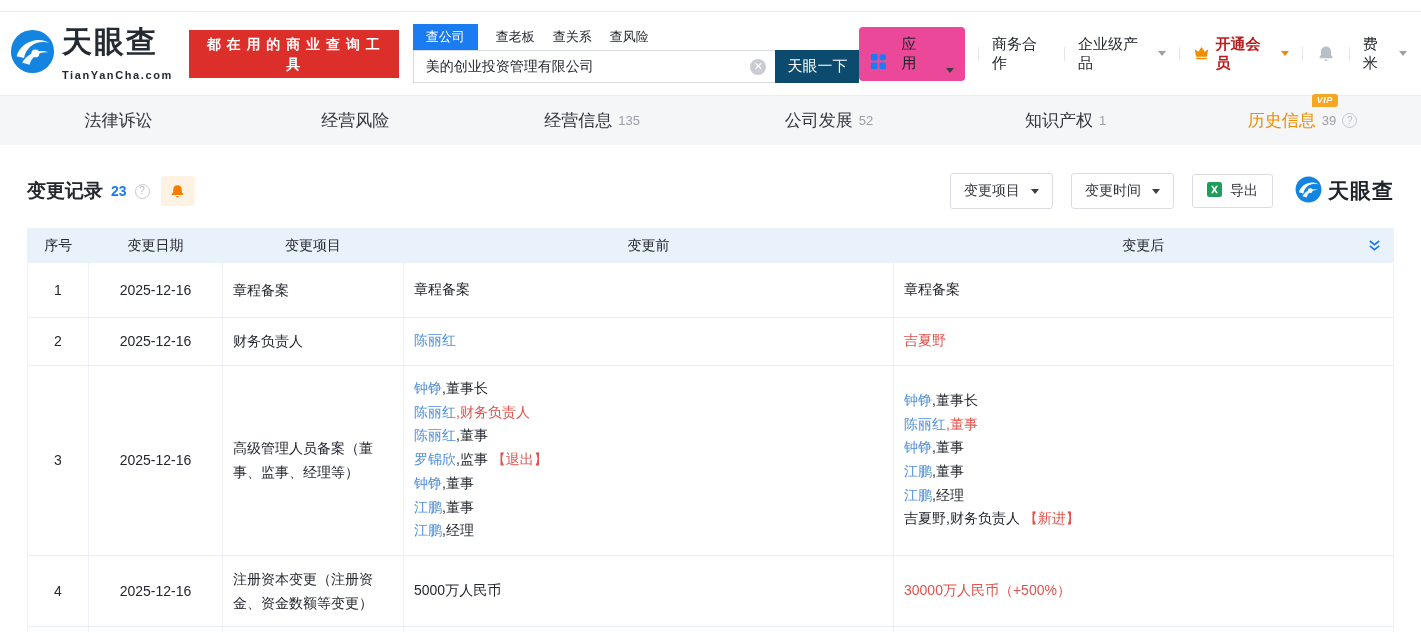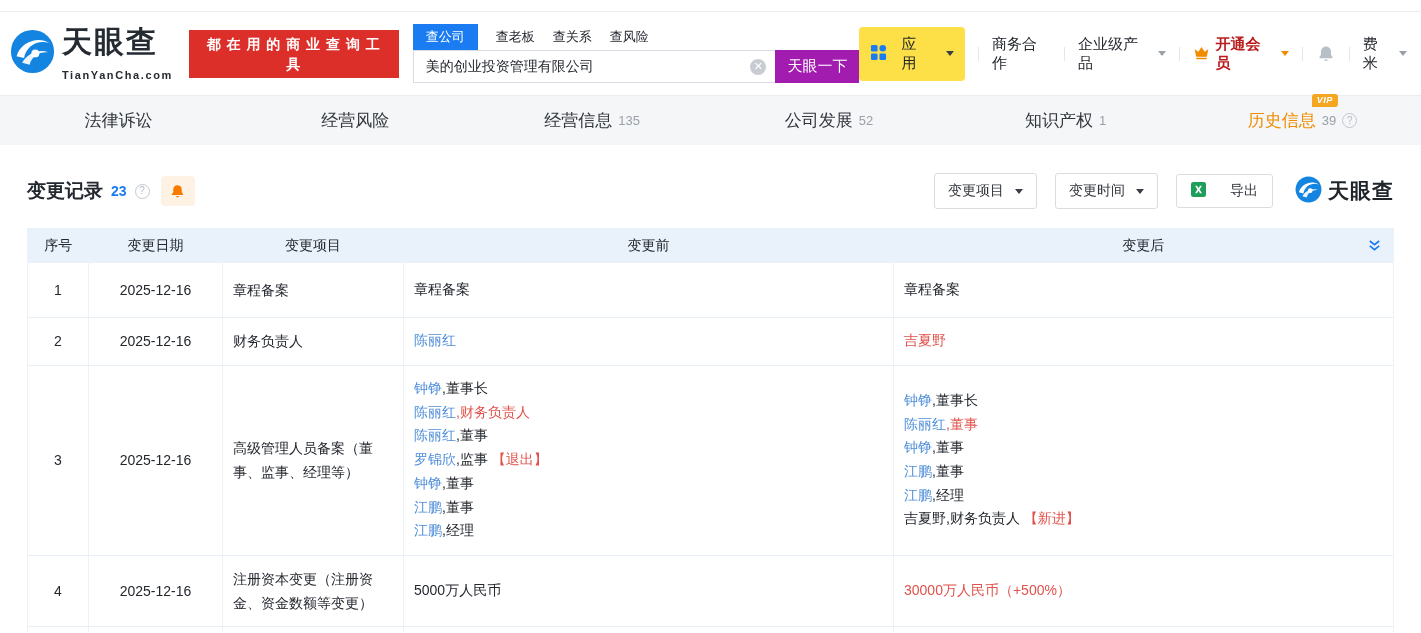--- a/index.html
+++ b/index.html
@@ -17,24 +17,24 @@
             text-align:center; padding:4px 9px; line-height:20px; letter-spacing:1px; }
   .search-block { margin-left:14px; width:452px; }
   .search-tabs { display:flex; align-items:flex-end; gap:18px; height:26px; font-size:13px; }
   .search-tab { color:#23272e; padding:4px 0; cursor:pointer; }
   .search-tab.active { background:#1a7cf0; color:#fff; padding:4px 13px; }
   .search-row { display:flex; height:33px; }
   .search-input-wrap { position:relative; flex:1; border:1px solid #d9dde3; border-right:none; display:flex; align-items:center; background:#fff; }
   .search-input { border:none; outline:none; width:100%; font-size:14px; color:#23272e; padding:0 34px 0 12px; font-family:inherit; }
   .clear-icon { position:absolute; right:9px; width:16px; height:16px; border-radius:50%; background:#c9cdd3; color:#fff;
                 display:flex; align-items:center; justify-content:center; font-size:11px; line-height:1; cursor:pointer; }
-  .search-btn { width:84px; background:#a21caf; color:#fff; border:none; font-size:15px; cursor:pointer; font-family:inherit; }
+  .search-btn { width:84px; background:#0c4a6e; color:#fff; border:none; font-size:15px; cursor:pointer; font-family:inherit; }
 
   .top-nav { margin-left:auto; display:flex; align-items:center; gap:13px; font-size:15px; color:#23272e; }
-  .apps-btn { background:#fde047; border-radius:4px; padding:8px 11px; display:flex; align-items:center; gap:14px; cursor:pointer; color:#1f2329; }
+  .apps-btn { background:#ec4899; border-radius:4px; padding:8px 11px; display:flex; align-items:flex-end; gap:14px; cursor:pointer; color:#1f2329; }
   .nav-link { cursor:pointer; display:flex; align-items:center; gap:5px; }
   .vip-link { color:#b91c1c; font-weight:bold; }
   .sep { width:1px; height:14px; background:#e4e6e9; }
   .caret { width:0; height:0; border-left:4px solid transparent; border-right:4px solid transparent; border-top:5px solid #3a3f46; display:inline-block; margin-left:2px; }
   .caret.grey { border-top-color:#9aa1a9; }
   .caret.orange { border-top-color:#f08c00; }
   .bell-btn { display:flex; align-items:center; cursor:pointer; }
 
   
   .page-tabs { display:flex; height:50px; background:#f4f6f8; border-top:1px solid #ececec; }
@@ -53,21 +53,21 @@
   .content { padding:0 27px; }
   .section-head { display:flex; align-items:center; margin-top:24px; height:44px; }
   .section-title { font-size:19px; font-weight:bold; color:#23272e; }
   .section-count { color:#1a7cf0; font-size:14px; font-weight:bold; margin-left:8px; }
   .section-help { margin-left:8px; }
   .bell-chip { margin-left:11px; width:34px; height:30px; background:#fdf2e3; border-radius:4px; display:flex; align-items:center; justify-content:center; cursor:pointer; }
   .head-right { margin-left:auto; display:flex; align-items:center; gap:18px; }
   .filter-btn { border:1px solid #d9dde2; border-radius:3px; background:#fff; padding:8px 13px; font-size:14px; color:#30343b;
                 display:flex; align-items:center; gap:9px; cursor:pointer; font-family:inherit; }
   .export-btn { border:1px solid #d9dde2; border-radius:3px; background:#fff; padding:7px 14px; font-size:14px; color:#30343b;
-                display:flex; align-items:center; gap:24px; cursor:pointer; font-family:inherit; }
+                display:flex; align-items:center; gap:8px; cursor:pointer; font-family:inherit; }
   .watermark { display:flex; align-items:center; gap:6px; margin-left:4px; }
   .watermark-text { font-size:21px; font-weight:bold; color:#20252c; letter-spacing:1px; }
 
   
   .chg-table { width:100%; border-collapse:collapse; table-layout:fixed; margin-top:15px;
                border-left:1px solid #eef1f5; border-right:1px solid #eef1f5; }
   .chg-table th { background:#e9f1fa; height:35px; font-weight:normal; font-size:14px; color:#23272e; text-align:center; position:relative; }
   .chg-table td { border-bottom:1px solid #e8eff7; border-right:1px solid #eef1f5; font-size:14px; color:#23272e;
                   padding:11px 10px; vertical-align:middle; line-height:24px; word-break:break-all; }
   .chg-table td:last-child { border-right:none; }

